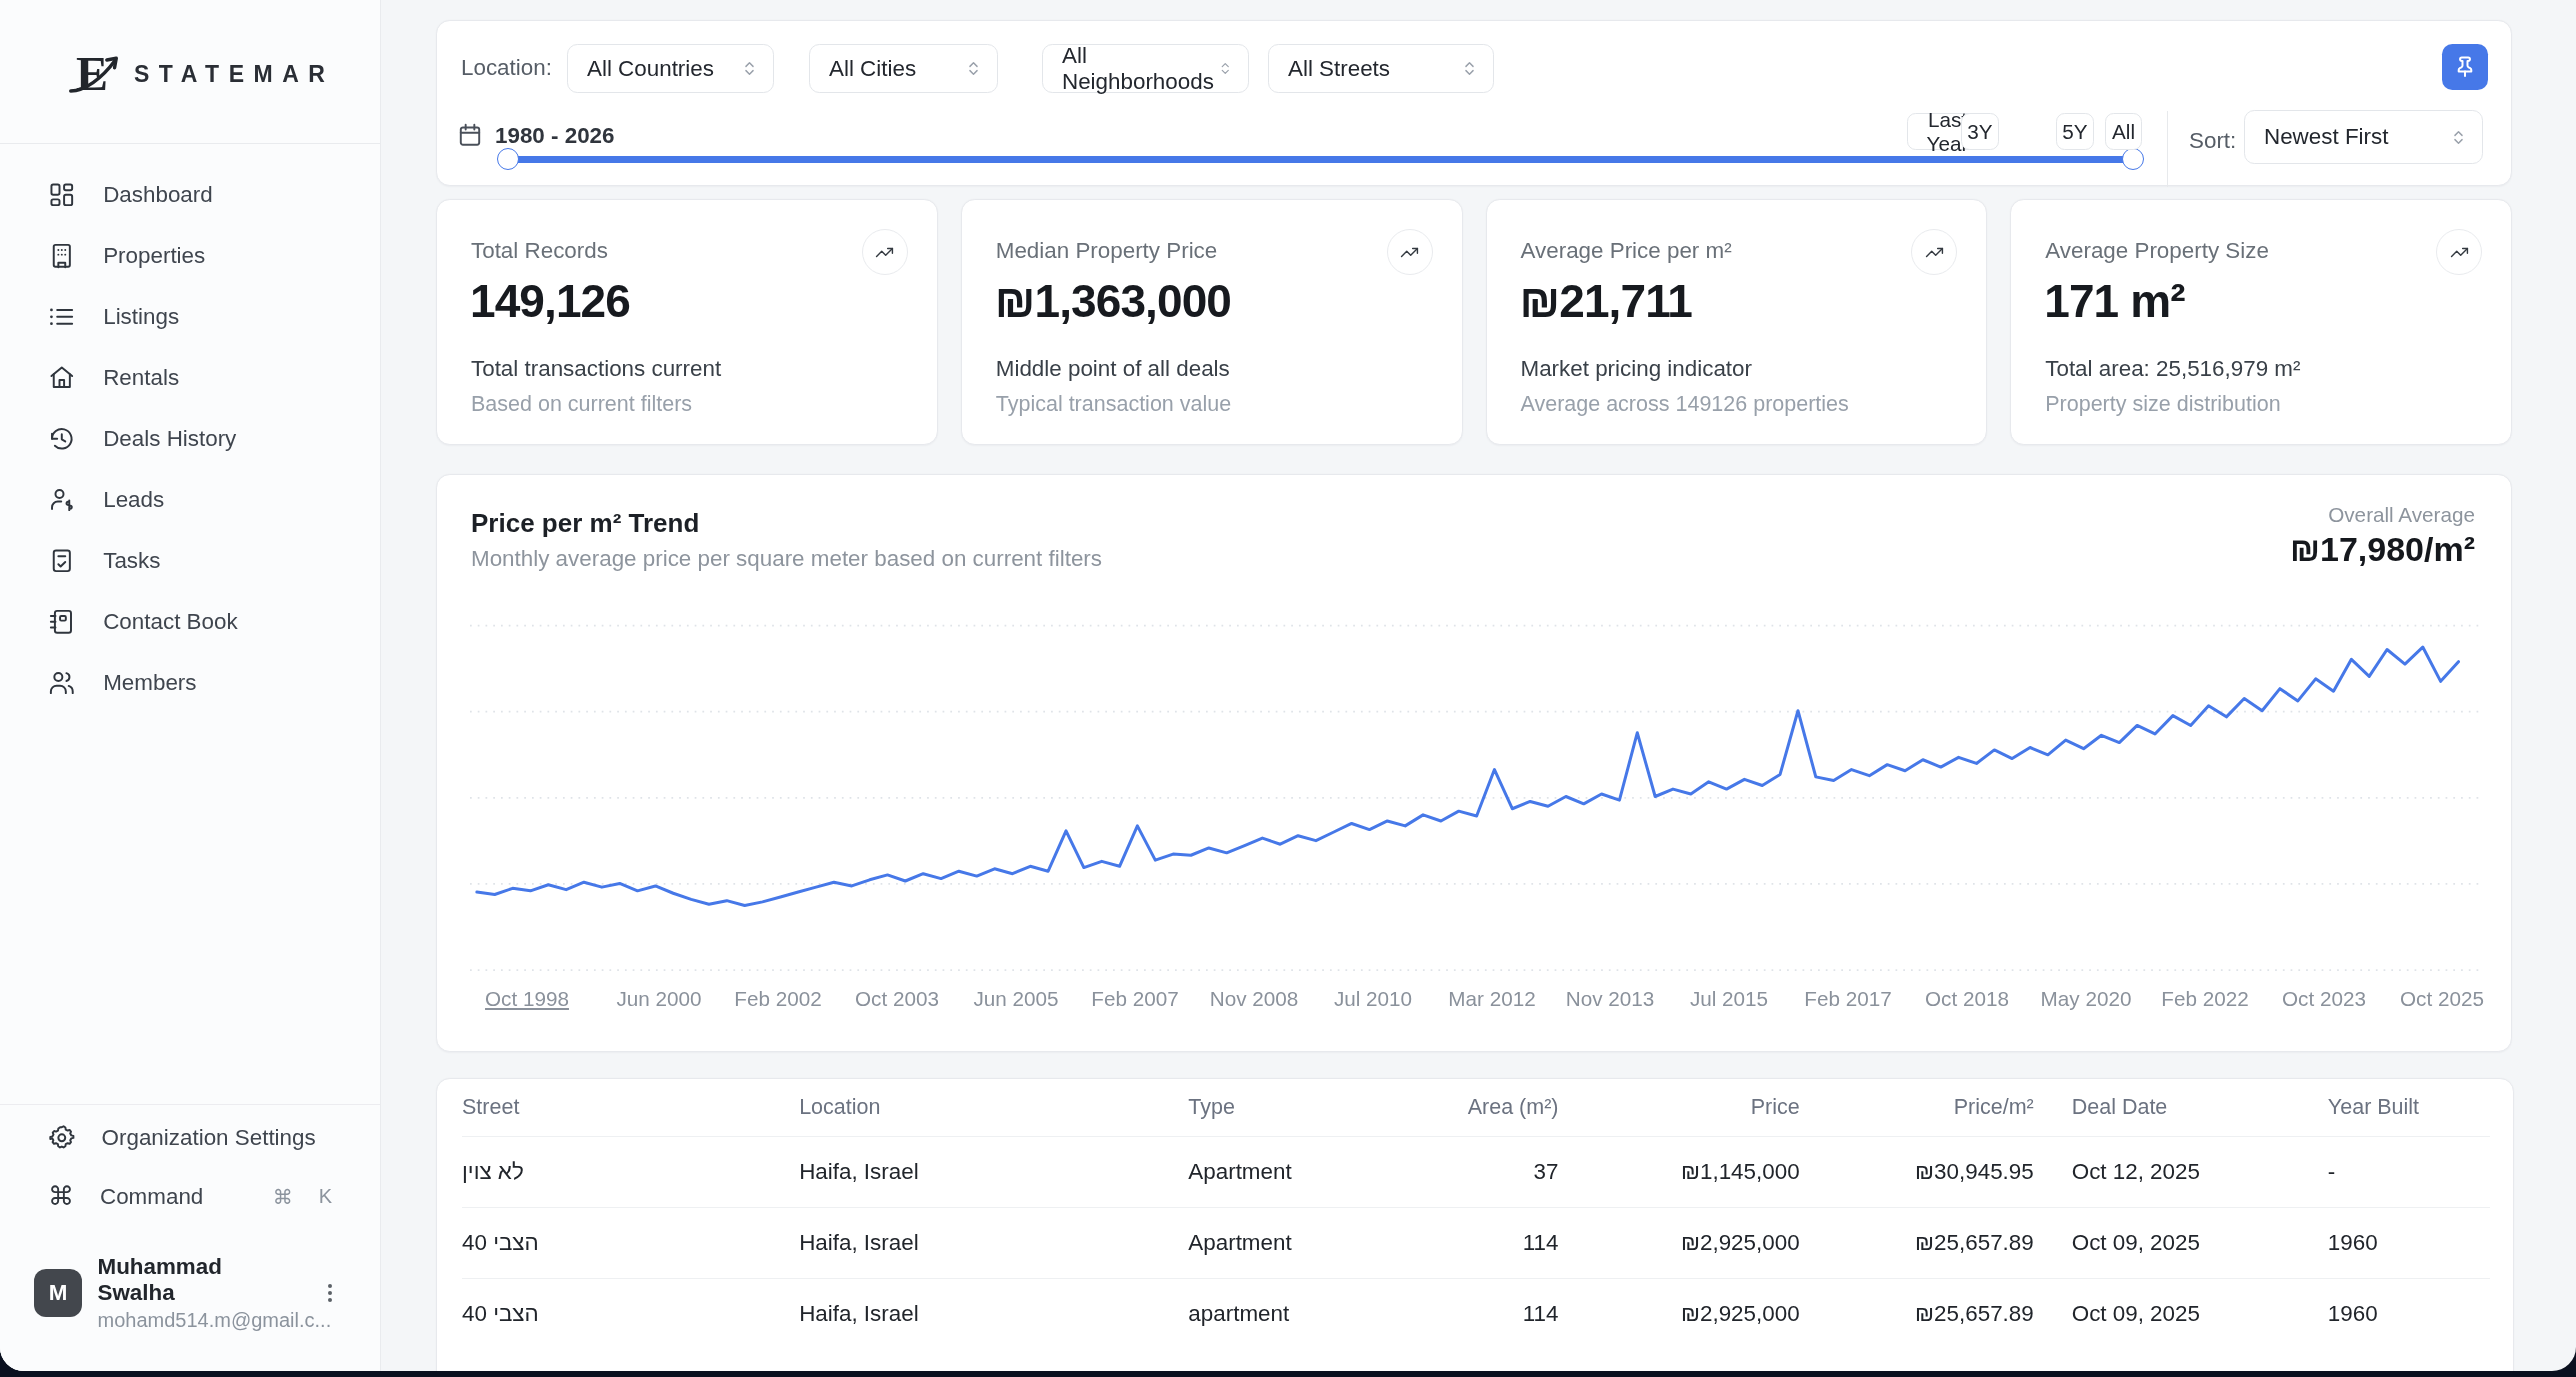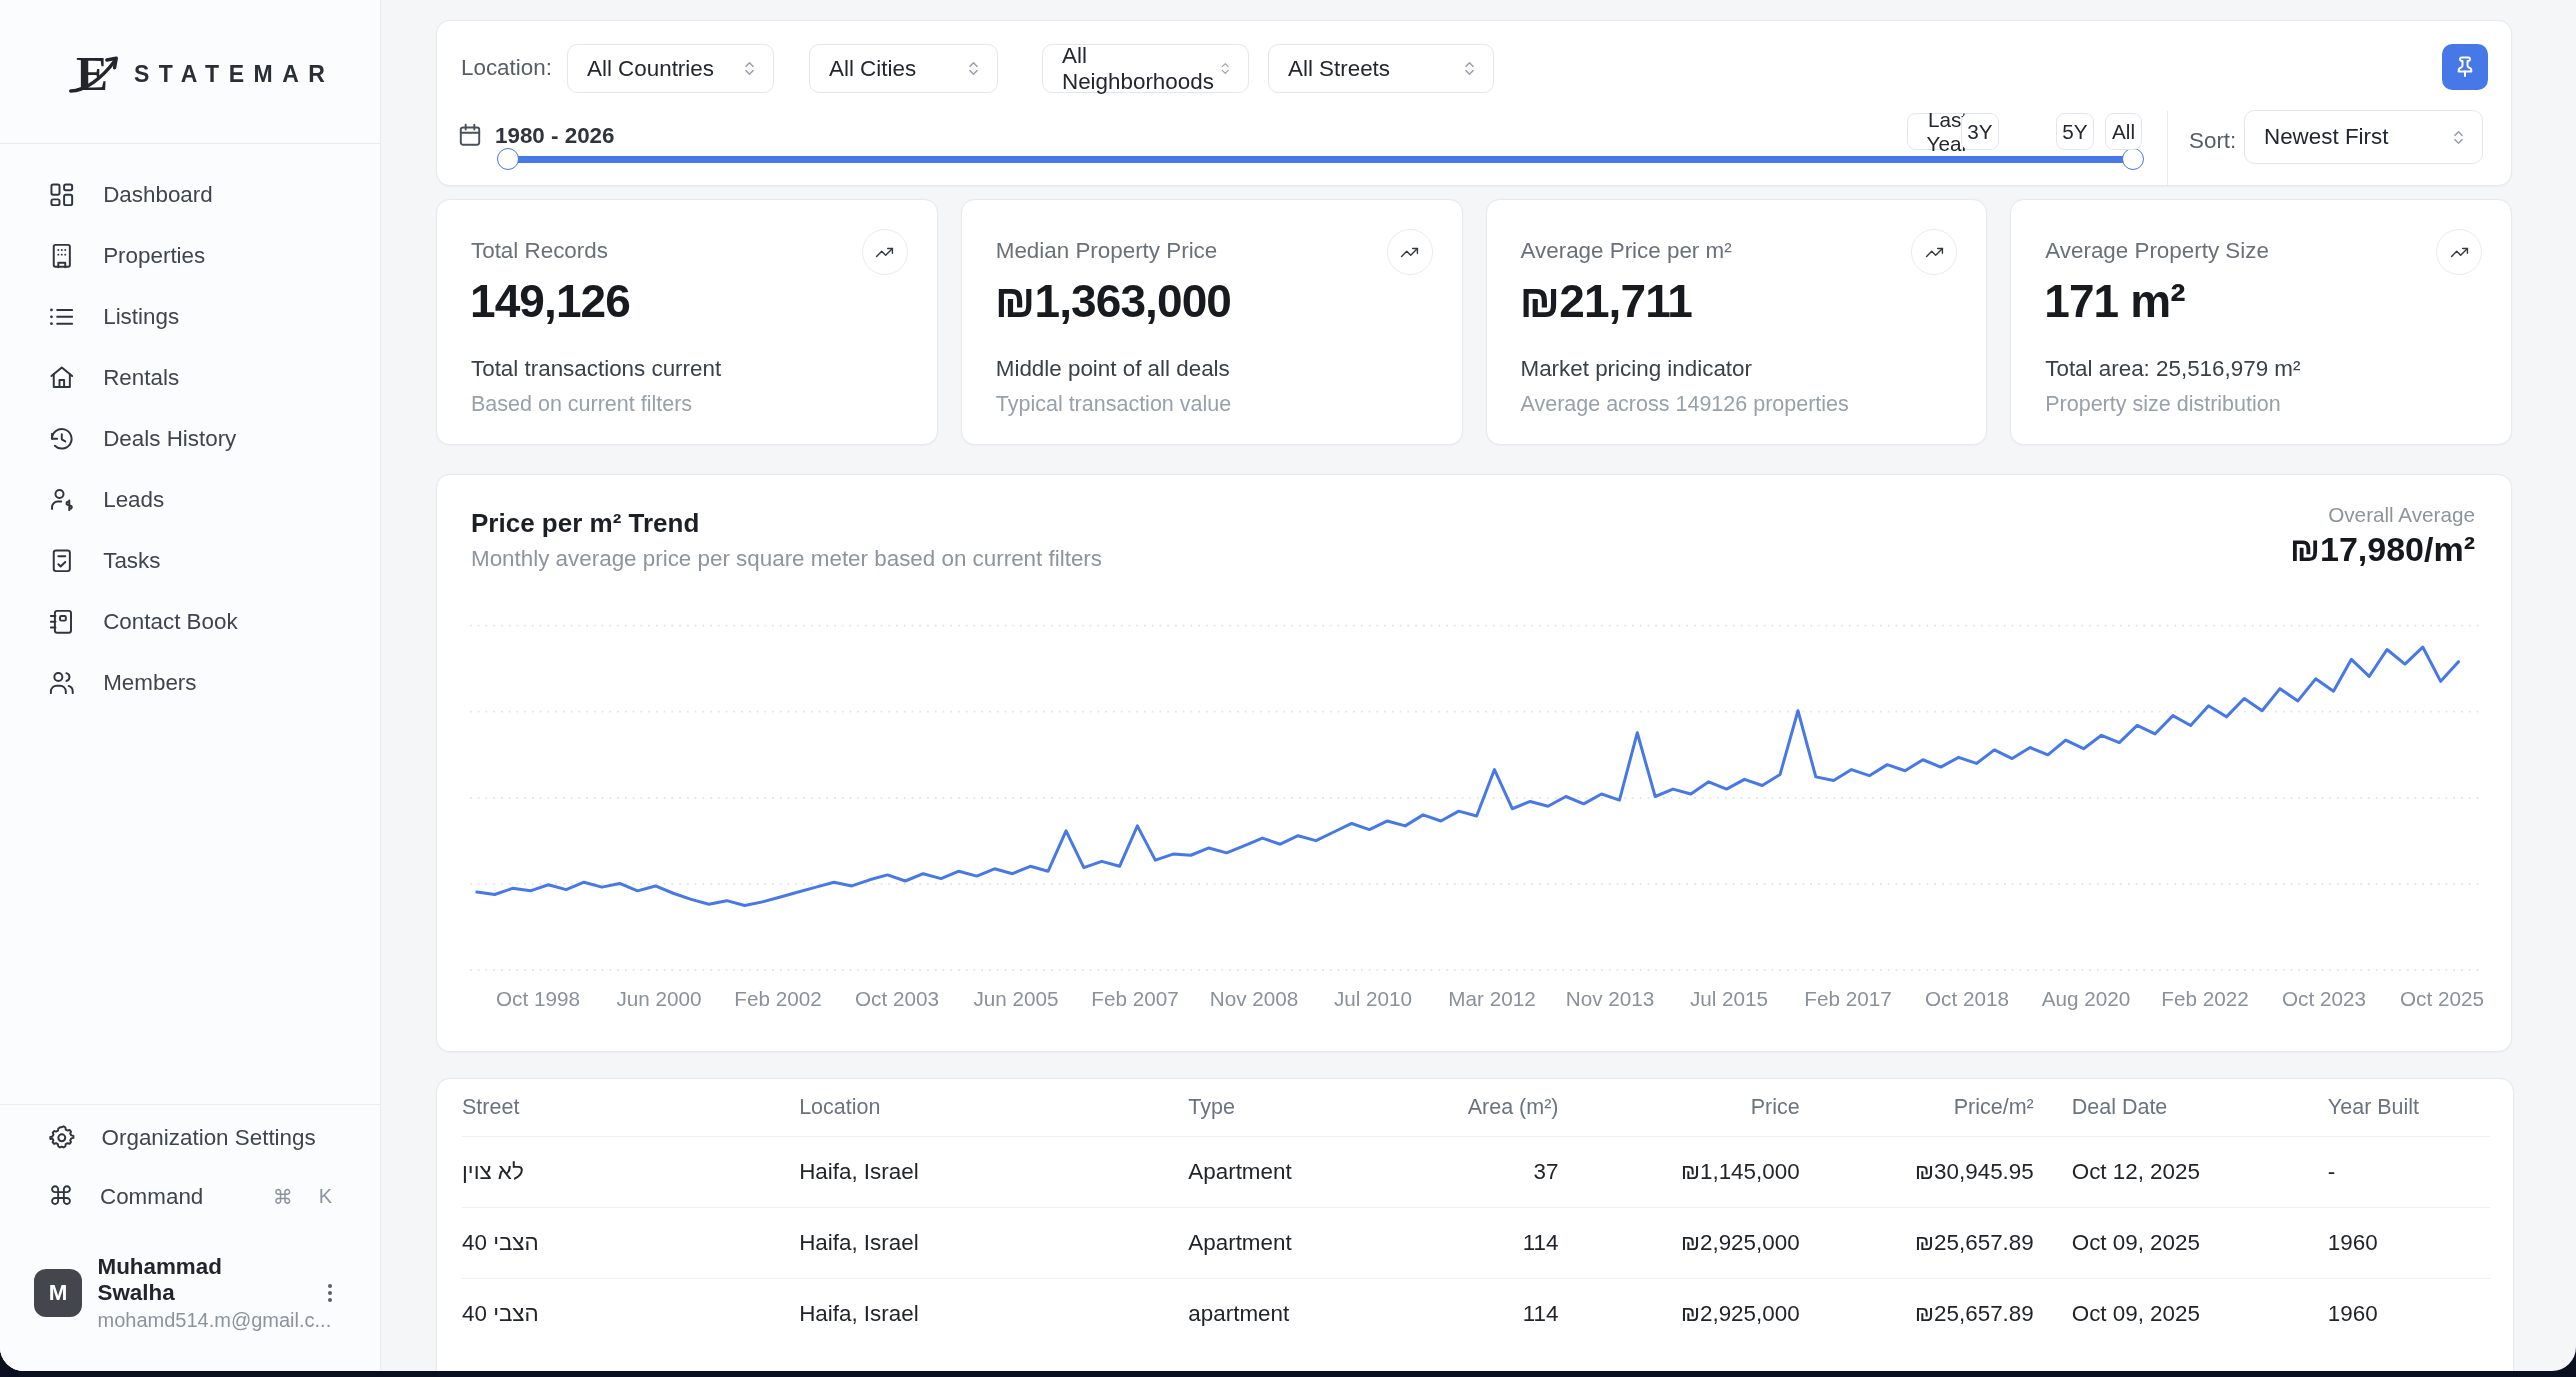--- a/index.html
+++ b/index.html
@@ -340,34 +340,34 @@
         <svg id="trendSvg" preserveAspectRatio="none" viewBox="0 0 2335 440">
             <line class="grid" x1="0" y1="25" x2="2335" y2="25"></line>
             <line class="grid" x1="0" y1="125" x2="2335" y2="125"></line>
             <line class="grid" x1="0" y1="225" x2="2335" y2="225"></line>
             <line class="grid" x1="0" y1="325" x2="2335" y2="325"></line>
             <line class="grid" x1="0" y1="425" x2="2335" y2="425"></line>
             <polyline class="trend" points="8.0,334.4 28.7,337.2 49.5,330.1 70.2,333.0 91.0,325.9 111.7,331.6 132.4,323.0 153.2,328.7 173.9,324.4 194.6,333.0 215.4,327.3 236.1,335.8 256.9,342.9 277.6,348.6 298.3,344.4 319.1,350.0 339.8,345.8 360.6,340.1 381.3,334.4 402.0,328.7 422.8,323.0 443.5,327.3 464.3,320.2 485.0,314.5 505.7,321.6 526.5,313.1 547.2,318.8 567.9,310.2 588.7,315.9 609.4,307.4 630.2,313.1 650.9,304.5 671.6,310.2 692.4,263.3 713.1,306.0 733.9,298.8 754.6,304.5 775.3,257.6 796.1,297.4 816.8,290.3 837.5,291.7 858.3,283.2 879.0,288.9 899.8,280.4 920.5,271.8 941.2,278.9 962.0,269.0 982.7,274.7 1003.5,264.7 1024.2,254.8 1044.9,261.9 1065.7,251.9 1086.4,257.6 1107.2,244.8 1127.9,251.9 1148.6,240.5 1169.4,246.2 1190.1,192.2 1210.8,237.7 1231.6,229.2 1252.3,234.8 1273.1,223.5 1293.8,232.0 1314.5,220.6 1335.3,227.7 1356.0,149.5 1376.8,223.5 1397.5,214.9 1418.2,220.6 1439.0,206.4 1459.7,214.9 1480.5,203.6 1501.2,210.7 1521.9,197.9 1542.7,123.9 1563.4,200.7 1584.1,205.0 1604.9,192.2 1625.6,199.3 1646.4,186.5 1667.1,193.6 1687.8,180.8 1708.6,189.3 1729.3,178.0 1750.1,185.1 1770.8,169.4 1791.5,179.4 1812.3,166.6 1833.0,175.1 1853.7,158.0 1874.5,168.0 1895.2,152.4 1916.0,160.9 1936.7,141.0 1957.4,150.9 1978.2,129.6 1998.9,141.0 2019.7,118.2 2040.4,131.0 2061.1,109.7 2081.9,123.9 2102.6,98.3 2123.4,112.5 2144.1,86.9 2164.8,101.2 2185.6,64.2 2206.3,84.1 2227.0,52.8 2247.8,69.9 2268.5,50.0 2289.3,89.8 2310.0,67.0"></polyline>
           </svg>
       </div>
       <div class="xlabels" id="xLabels">
-          <span class="xlabel" style="left: 68px;">Oct 1998</span>
+          <span class="xlabel" style="left: 57px; text-decoration: underline;">Oct 1998</span>
           <span class="xlabel" style="left: 189px;">Jun 2000</span>
           <span class="xlabel" style="left: 308px;">Feb 2002</span>
           <span class="xlabel" style="left: 427px;">Oct 2003</span>
           <span class="xlabel" style="left: 546px;">Jun 2005</span>
           <span class="xlabel" style="left: 665px;">Feb 2007</span>
           <span class="xlabel" style="left: 784px;">Nov 2008</span>
           <span class="xlabel" style="left: 903px;">Jul 2010</span>
           <span class="xlabel" style="left: 1022px;">Mar 2012</span>
           <span class="xlabel" style="left: 1140px;">Nov 2013</span>
           <span class="xlabel" style="left: 1259px;">Jul 2015</span>
           <span class="xlabel" style="left: 1378px;">Feb 2017</span>
           <span class="xlabel" style="left: 1497px;">Oct 2018</span>
-          <span class="xlabel" style="left: 1616px;">Aug 2020</span>
+          <span class="xlabel" style="left: 1616px;">May 2020</span>
           <span class="xlabel" style="left: 1735px;">Feb 2022</span>
           <span class="xlabel" style="left: 1854px;">Oct 2023</span>
           <span class="xlabel" style="left: 1972px;">Oct 2025</span>
         </div>
     </section>
 
     <section class="card table-card">
       <table>
         <colgroup>
           <col style="width:337px">

